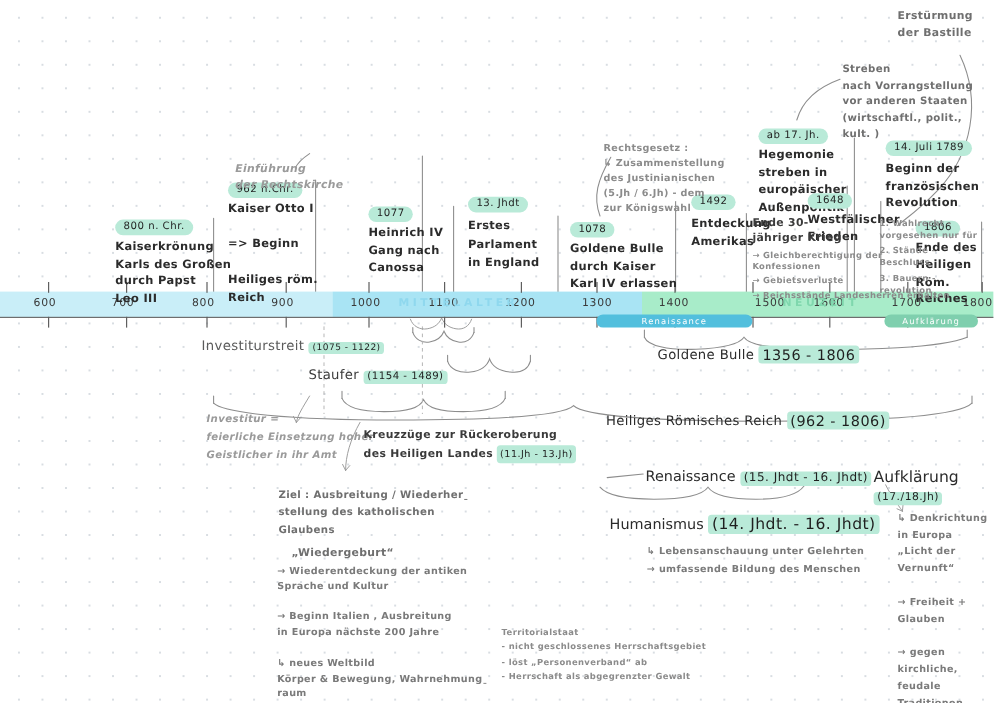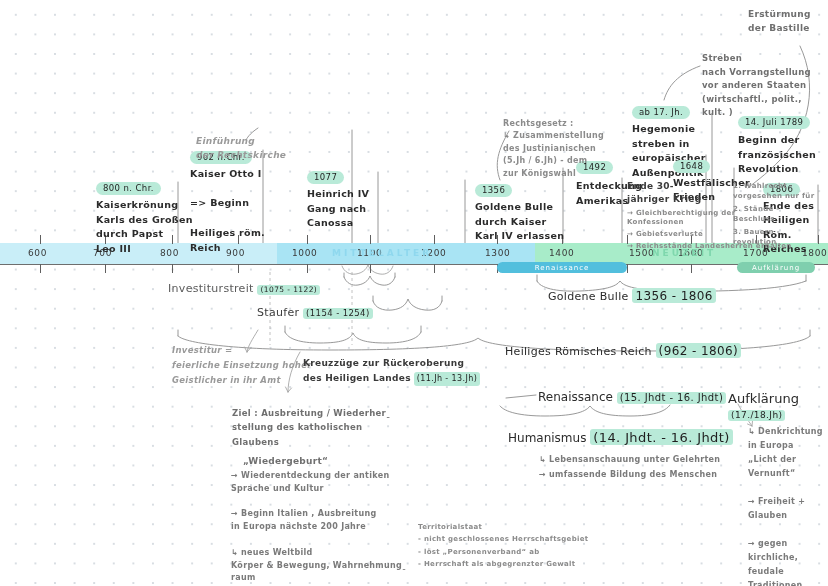--- a/index.html
+++ b/index.html
@@ -241,23 +241,29 @@
   </div>
 
 
   <div class="card" style="left:307px;top:165px">
     <span class="chip">1077</span>
     <div class="body hw" style="margin-top:3px">Heinrich IV
 Gang nach
 Canossa</div>
   </div>
 
+  <div class="card" style="left:390px;top:157px">
+    <span class="chip">13. Jhdt</span>
+    <div class="body hw s11" style="margin-top:4px;line-height:1.65">Erstes
+Parlament
+in England</div>
+  </div>
 
   <div class="card" style="left:475px;top:178px">
-    <span class="chip">1356</span>
+    <span class="chip">1078</span>
     <div class="body hw s85" style="margin-top:3px">Goldene  Bulle
 durch  Kaiser
 Karl IV erlassen</div>
   </div>
 
   <div class="card" style="left:576px;top:155px">
     <span class="chip">1492</span>
     <div class="body hw s11" style="margin-top:4px;line-height:1.6">Entdeckung
 Amerikas</div>
   </div>
@@ -325,21 +331,21 @@
     revolution</div>
   </div>
 
   <div class="cap s8" style="left:168px;top:282px;color:#5b5b5b">
     <span>Investiturstreit</span>
     <span class="chip inline" style="font-size:7.5px">(1075 - 1122)</span>
   </div>
 
   <div class="cap s10" style="left:257px;top:306px;color:#3b3b3b">
     <span>Staufer</span>
-    <span class="chip inline" style="font-size:8.5px">(1154 - 1254)</span>
+    <span class="chip inline" style="font-size:8.5px">(1154 - 1489)</span>
   </div>
 
   <div class="cap s13" style="left:548px;top:288px">
     <span>Goldene  Bulle</span>
     <span class="chip inline" style="font-size:12px">1356 - 1806</span>
   </div>
 
   <div class="cap s13" style="left:505px;top:343px">
     <span>Heiliges   Römisches   Reich</span>
     <span class="chip inline" style="font-size:12px">(962 - 1806)</span>

